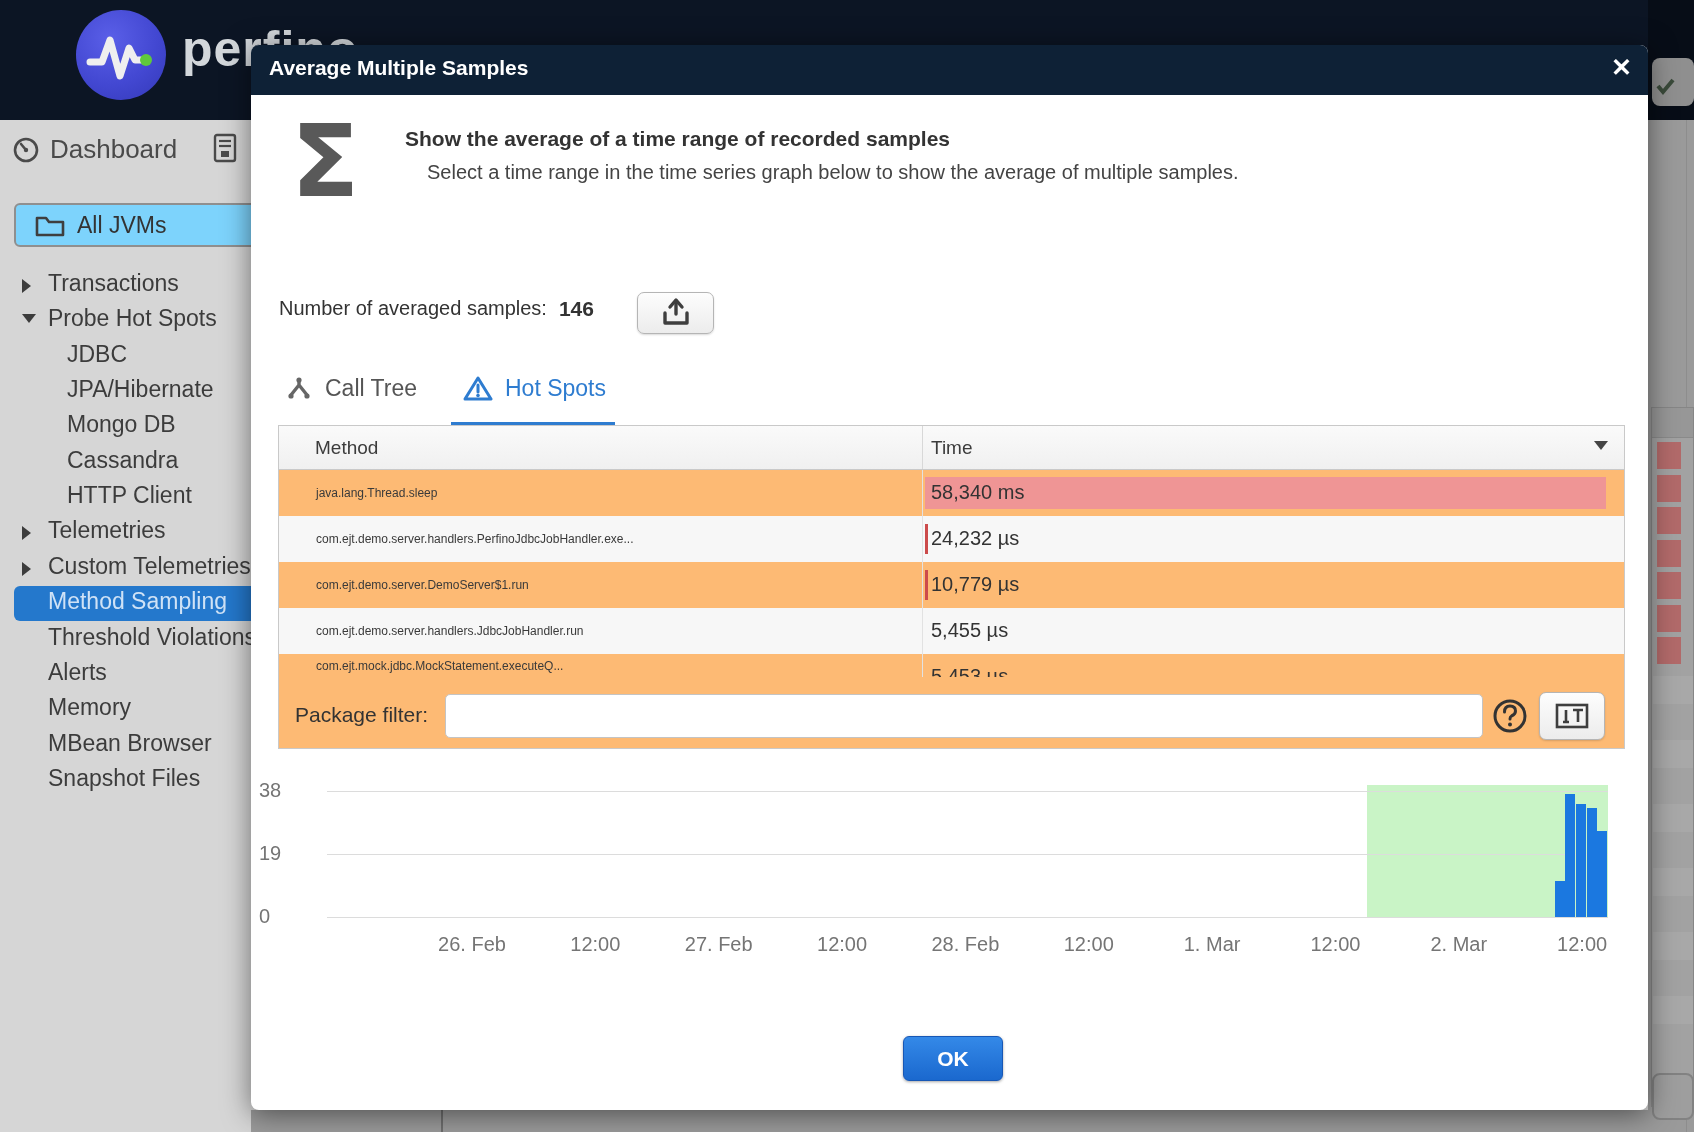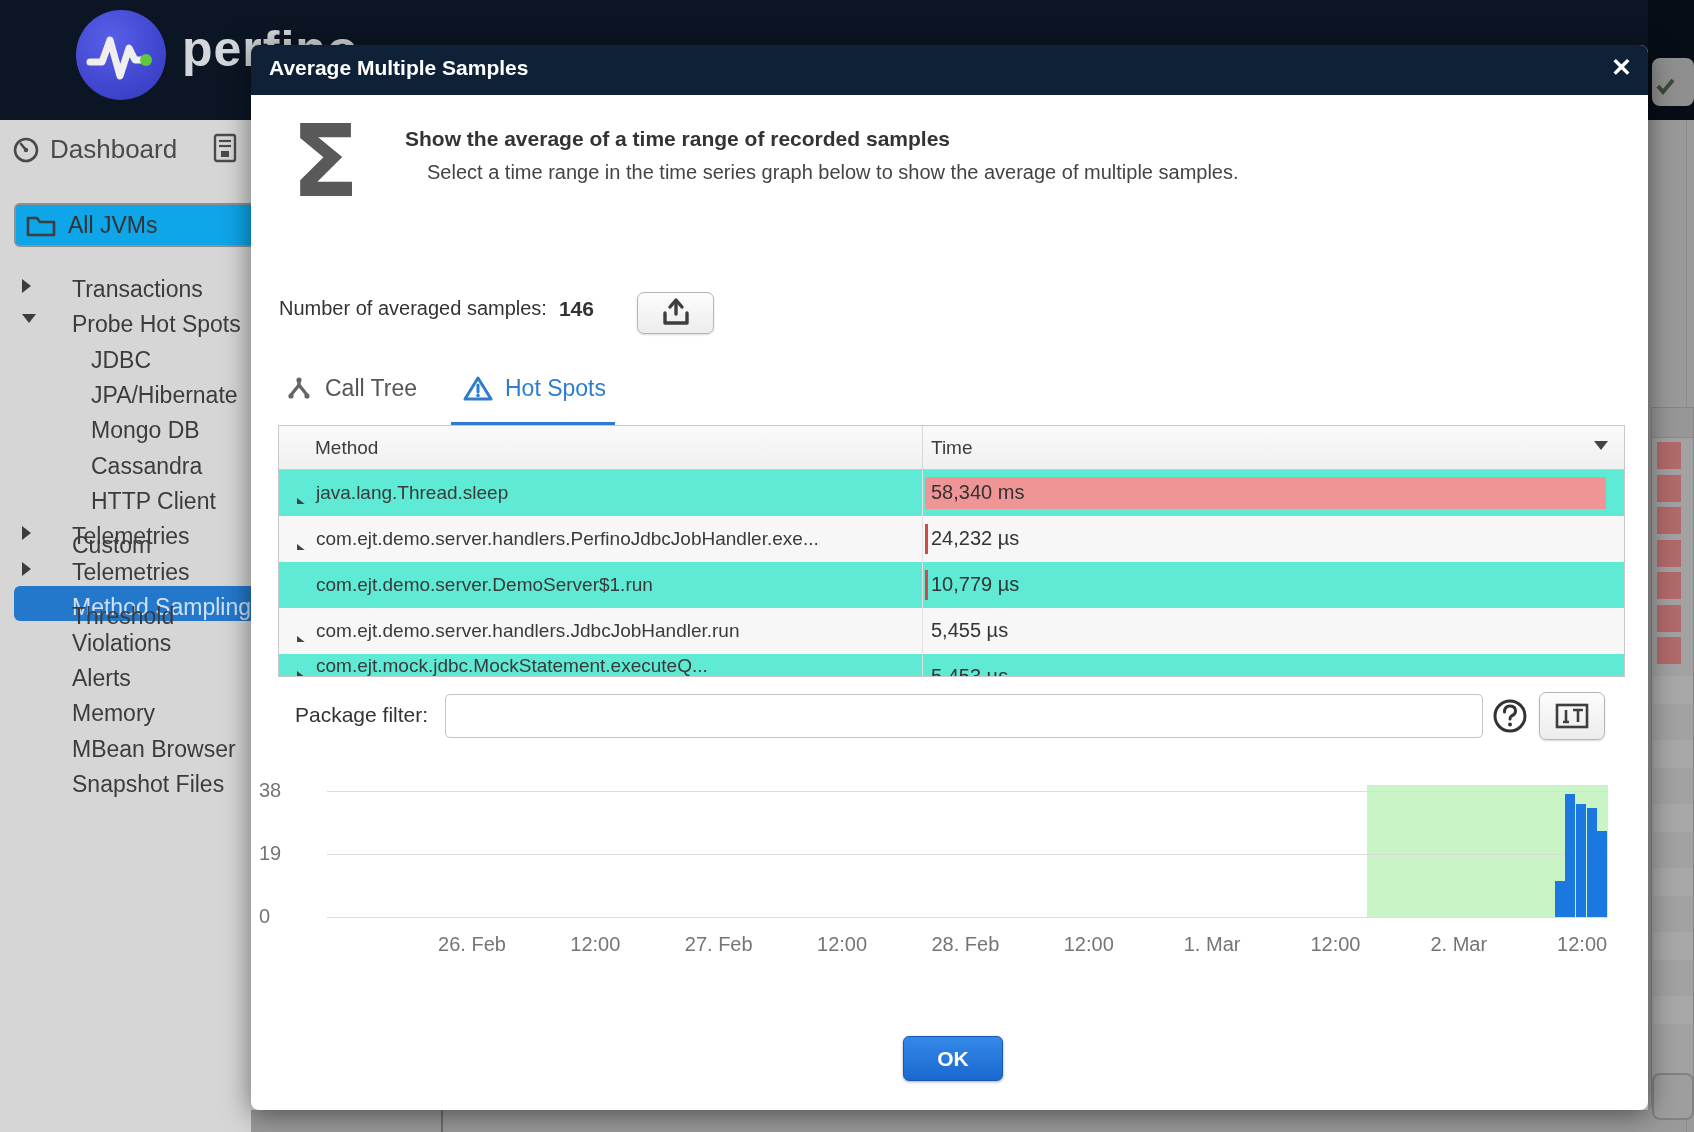--- a/index.html
+++ b/index.html
@@ -12,26 +12,26 @@
     background:radial-gradient(circle at 38% 32%, #5a5fe8 0%, #4348d2 55%, #3338b8 100%); z-index:2; }
   #brand-text { position:absolute; left:182px; top:20px; font-size:50px; font-weight:bold; color:#d3d7db; z-index:2; letter-spacing:1px; }
   #header-dim-right { position:absolute; left:1648px; top:0; width:46px; height:120px; background:rgba(0,0,0,0.35); z-index:3; }
 
   #content-bg { position:absolute; left:0; top:120px; width:1694px; height:1012px; background:#d6d6d6; z-index:1; }
 
   #toolbar-row { position:absolute; left:0; top:120px; width:1694px; height:66px; z-index:2; }
   #dashboard-item { position:absolute; left:12px; top:14px; display:flex; align-items:center; gap:10px; color:#4a4a4a; font-size:26px; }
   #vm-icon-box { position:absolute; left:212px; top:13px; }
 
-  #jvm-selector { position:absolute; left:14px; top:203px; width:290px; height:44px; background:#0ea5e9;
-    border:2px solid #8f8f8f; border-radius:6px; display:flex; align-items:center; gap:12px; padding-left:10px; z-index:2; }
+  #jvm-selector { position:absolute; left:14px; top:203px; width:290px; height:44px; background:#7dd3fc;
+    border:2px solid #8f8f8f; border-radius:6px; display:flex; align-items:center; gap:12px; padding-left:19px; z-index:2; }
   #jvm-selector span { font-size:23px; color:#333; }
 
   #sidebar-tree { position:absolute; left:0; top:0; width:260px; height:1132px; z-index:2; }
-  .tree-item { position:absolute; height:33px; display:flex; align-items:flex-end; color:#3c3c3c; font-size:23px; cursor:default;margin-left:24px; }
+  .tree-item { position:absolute; height:33px; display:flex; align-items:flex-start; color:#3c3c3c; font-size:23px; cursor:default; }
   .tree-arrow { position:absolute; left:22px; width:0; height:0; }
   .arrow-collapsed { border-left:9px solid #3c3c3c; border-top:7px solid transparent; border-bottom:7px solid transparent; }
   .arrow-expanded { border-top:9px solid #3c3c3c; border-left:7px solid transparent; border-right:7px solid transparent; }
   .tree-sel { position:absolute; left:14px; width:237px; height:35px; background:#2478cc; border-radius:6px 0 0 6px; }
   .tree-sel-label { color:#cfe2f6 !important; }
 
   
   #dim-right { position:absolute; left:1648px; top:120px; width:46px; height:1012px; background:#9a9a9a; z-index:2; }
   #dim-panel { position:absolute; left:3px; top:287px; width:43px; height:700px; background:#a2a2a2; border:1px solid #868686; }
   #dim-panel-header { position:absolute; left:0; top:0; width:100%; height:30px; background:#979797; border-bottom:1px solid #8a8a8a; }
@@ -59,30 +59,30 @@
   #samples-count { font-weight:bold; margin-left:12px; font-size:21px; }
   #export-button { position:absolute; left:386px; top:247px; width:77px; height:42px; border:1px solid #b5b5b5; border-radius:7px;
     background:linear-gradient(#fdfdfd,#ececec); display:flex; align-items:center; justify-content:center; cursor:pointer;
     box-shadow:0 1px 2px rgba(0,0,0,0.15); }
 
   .tab { position:absolute; top:330px; display:flex; align-items:center; gap:12px; font-size:23px; cursor:pointer; }
   #tab-call-tree { left:34px; color:#555; }
   #tab-hot-spots { left:212px; color:#2e7cd0; }
   #tab-underline { position:absolute; left:200px; top:377px; width:164px; height:4px; background:#2e7cd0; }
 
-  #hotspots-table { position:absolute; left:27px; top:380px; width:1347px; height:252px; border:1px solid #c9c9c9; background:#5eead4; overflow:hidden; }
+  #hotspots-table { position:absolute; left:27px; top:380px; width:1347px; height:324px; border:1px solid #c9c9c9; background:#fdba74; overflow:hidden; }
   #tbl-header { display:flex; height:44px; background:linear-gradient(#fafafa,#f0f0f0); border-bottom:1px solid #c9c9c9; }
   .th { font-size:19px; color:#3c3c3c; display:flex; align-items:center; position:relative; }
   .th-method { width:643px; padding-left:36px; }
   .th-time { flex:1; padding-left:8px; border-left:1px solid #d8d8d8; }
   #sort-arrow { position:absolute; right:16px; top:15px; width:0; height:0; border-top:9px solid #444;
     border-left:7px solid transparent; border-right:7px solid transparent; cursor:pointer; }
   .tbl-row { display:flex; height:46px; align-items:center; position:relative; }
   .tbl-row.odd { background:#f7f7f7; }
-  .td-method { width:643px; padding-left:37px; font-size:19px; color:#3a3a3a; position:relative;
+  .td-method { width:643px; padding-left:37px; font-size:12px; color:#3a3a3a; position:relative;
     white-space:nowrap; overflow:hidden; }
   .row-expander { position:absolute; left:18px; top:16px; width:0; height:0;
     border-left:9px solid #444; border-top:7px solid transparent; border-bottom:7px solid transparent; cursor:pointer; }
   .td-time { flex:1; border-left:1px solid #e2e2e2; position:relative; height:100%; }
   .time-bar { position:absolute; left:2px; top:7px; height:32px; background:#ef9595; }
   .time-sliver { position:absolute; left:2px; top:8px; height:30px; width:3px; background:#cc4b4b; }
   .time-label { position:absolute; left:8px; top:11px; font-size:20px; color:#333; }
   .row-clipped { height:23px; overflow:hidden; }
 
   #pkg-row-label { position:absolute; left:44px; top:658px; font-size:21px; color:#333; }

